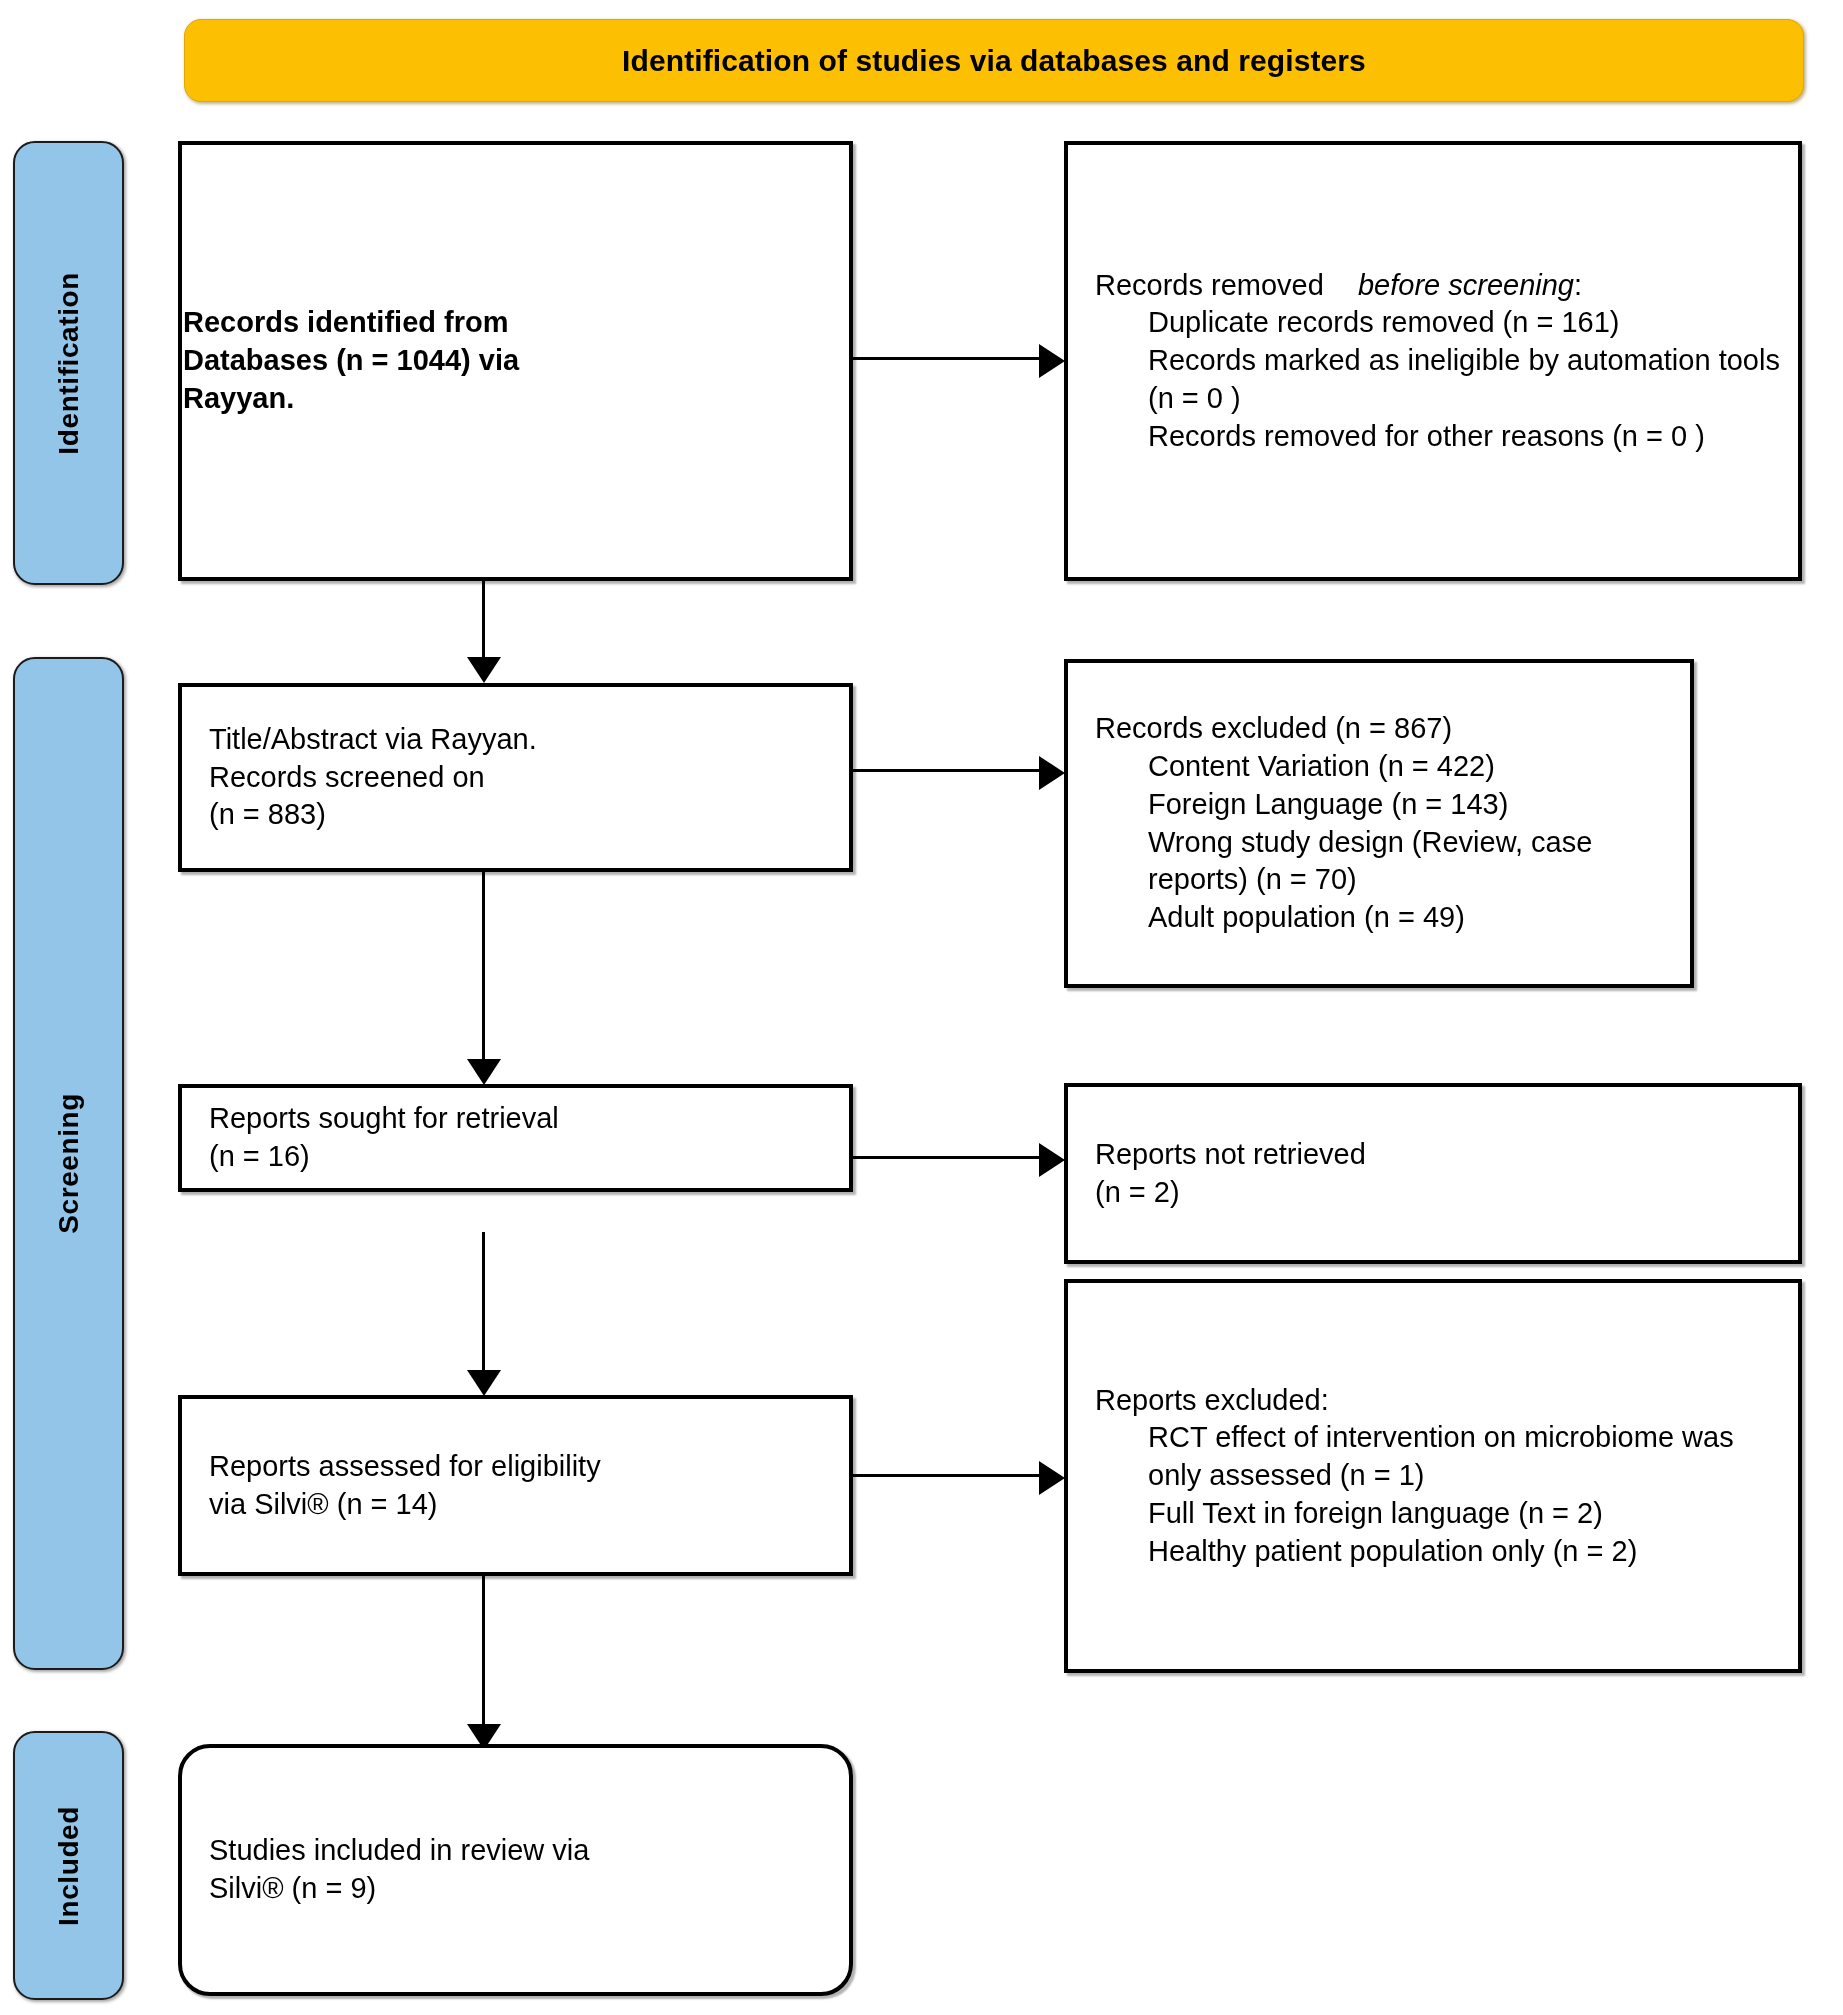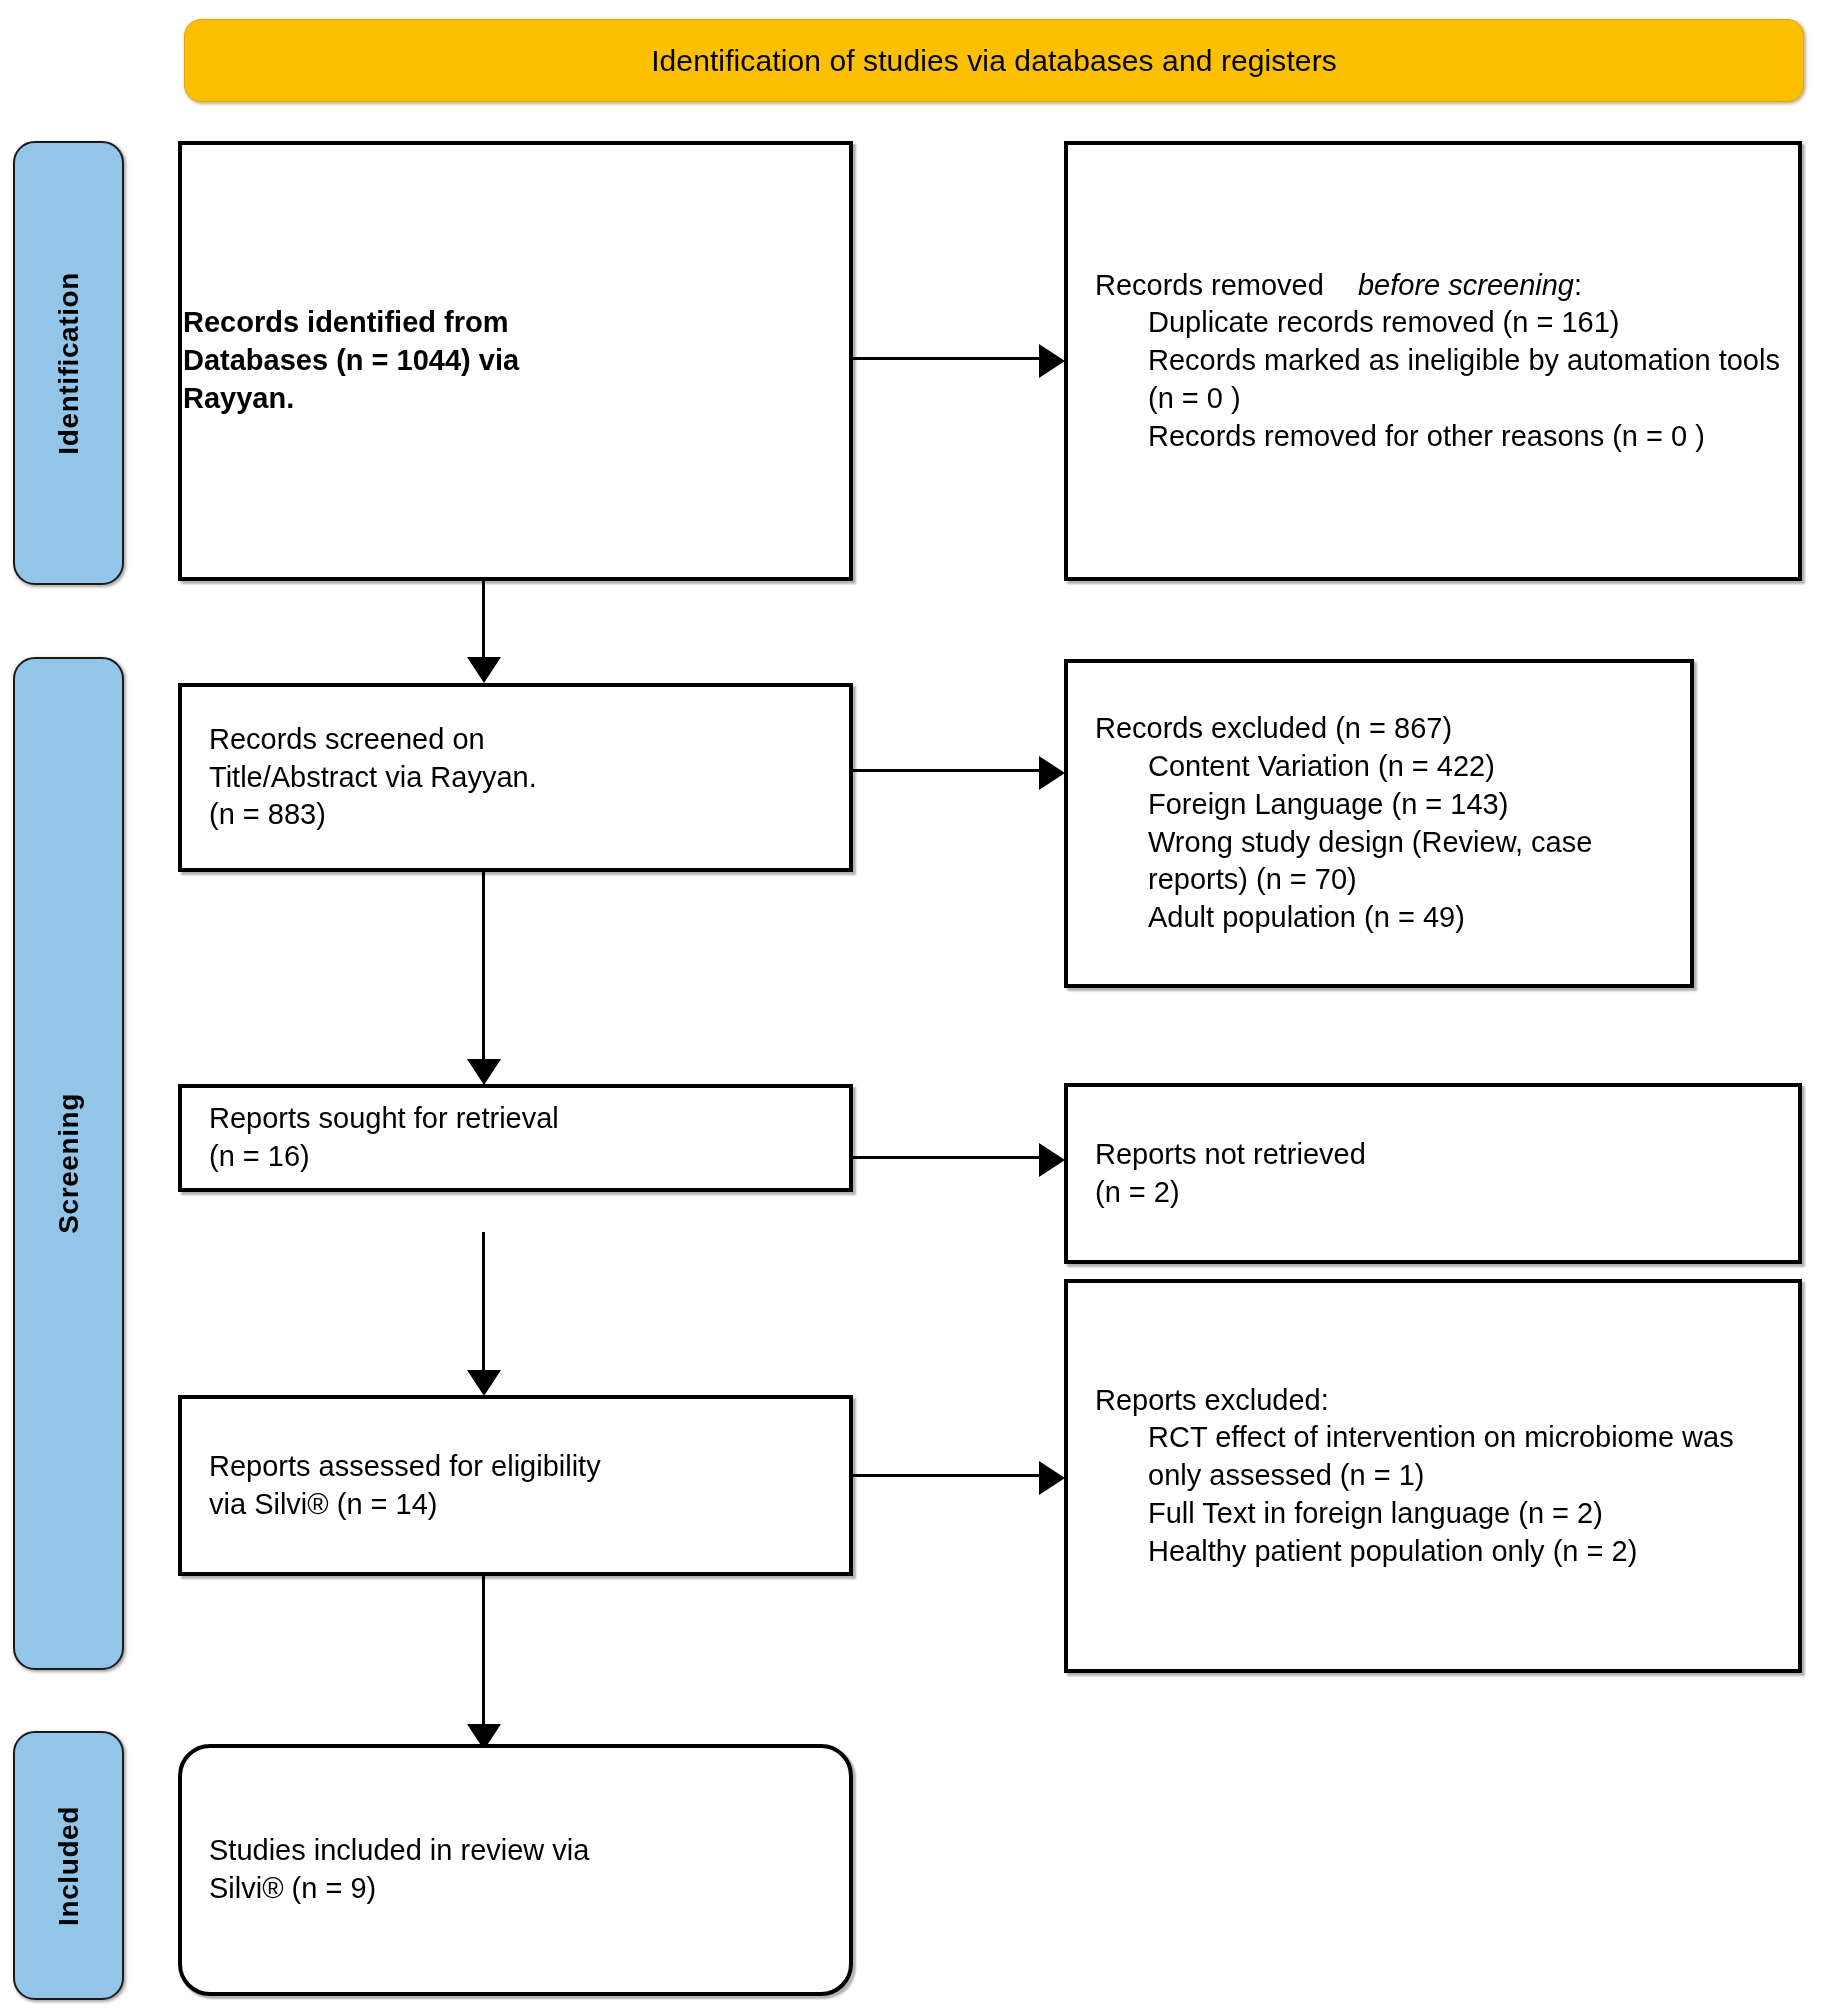--- a/index.html
+++ b/index.html
@@ -2,21 +2,21 @@
 <html style="font-size:10.3px"><head>
 <meta charset="utf-8">
 <style>
   html,body{margin:0;padding:0;background:#fff;}
   body{width:1843px;height:2015px;position:relative;overflow:hidden;
        font-family:"Liberation Sans",sans-serif;color:#000;}
   .banner{position:absolute;left:184px;top:19.4px;width:1618px;height:81px;
           background:#FCBF01;border:1.9px solid #E0A800;border-radius:17px;
           box-shadow:1.3px 1.9px 3.2px rgba(120,90,0,.45);
           display:flex;align-items:center;justify-content:center;}
-  .banner-text{font-size:30px;font-weight:normal;letter-spacing:0.1px;}
+  .banner-text{font-size:30px;font-weight:bold;letter-spacing:0.1px;}
   .side{position:absolute;left:13px;width:107px;background:#92C5E8;
         border:2.6px solid #1b1b1b;border-radius:22px;
         box-shadow:1.9px 1.9px 3.2px rgba(0,0,0,.35);
         display:flex;align-items:center;justify-content:center;}
   .side span{writing-mode:vertical-rl;transform:rotate(180deg);
              font-size:28px;font-weight:bold;white-space:nowrap;letter-spacing:0.6px;}
   .box{position:absolute;background:#fff;border:4.5px solid #000;
        box-sizing:border-box;display:flex;align-items:center;
        box-shadow:2.6px 2.6px 1.9px rgba(0,0,0,.30);}
   .box .txt{padding:0 18px 0 27px;font-size:29px;line-height:1.30;width:100%;}
@@ -64,22 +64,22 @@
   </div>
 </div>
 
 <div class="hline" style="left:853px;top:357px;width:186px;"></div>
 <div class="harrow" style="left:1039px;top:344px;"></div>
 <div class="vline" style="left:482px;top:581px;height:76px;"></div>
 <div class="varrow" style="left:467px;top:657px;"></div>
 
 <div class="box" style="left:178px;top:683px;width:675px;height:189px;">
   <div class="txt">
+    <div>Title/Abstract via Rayyan.</div>
     <div>Records screened on</div>
-    <div>Title/Abstract via Rayyan.</div>
     <div>(n = 883)</div>
   </div>
 </div>
 
 <div class="box" style="left:1064px;top:659px;width:630px;height:329px;">
   <div class="txt">
     <div>Records excluded (n = 867)</div>
     <div class="sub">Content Variation (n = 422)</div>
     <div class="sub">Foreign Language (n = 143)</div>
     <div class="sub">Wrong study design (Review, case reports) (n = 70)</div>

